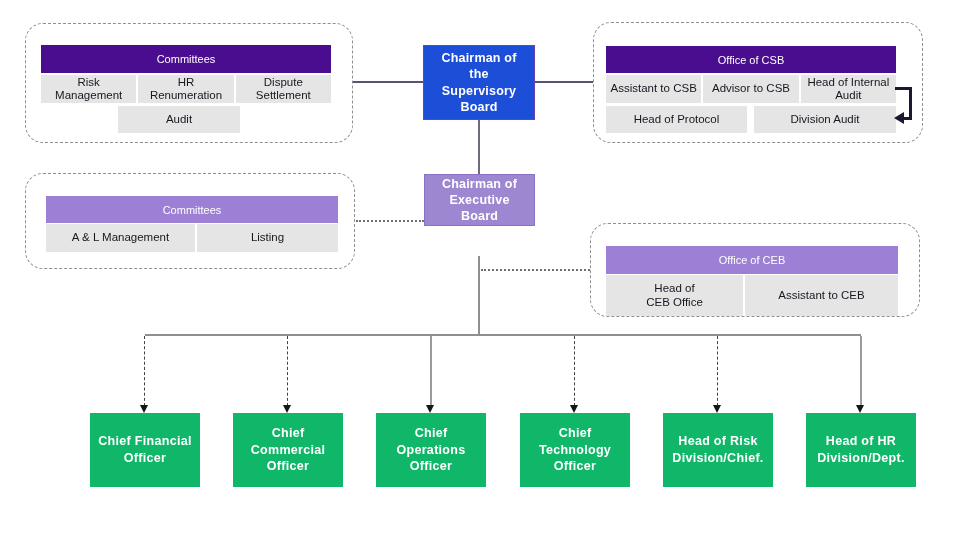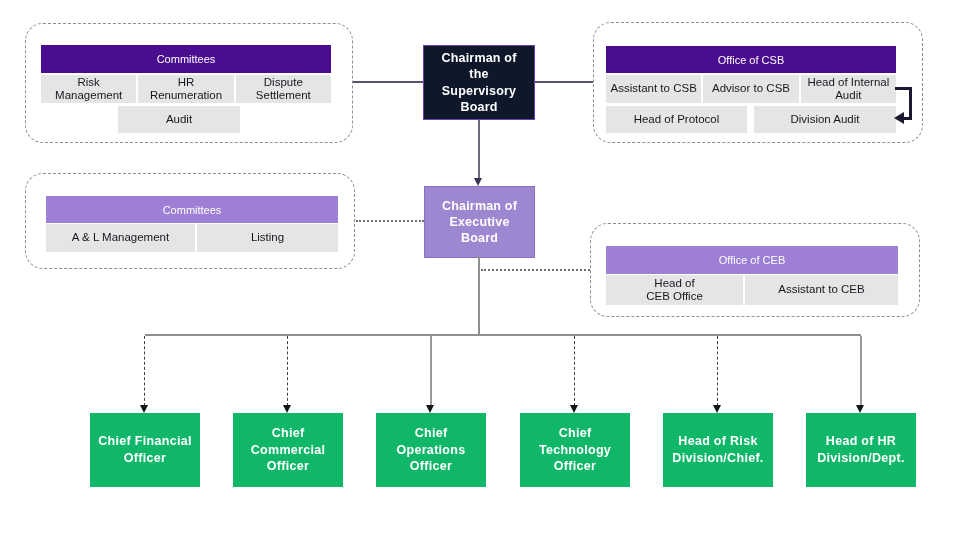--- a/index.html
+++ b/index.html
@@ -24,21 +24,21 @@
   }
   .cell.tight { padding: 0 6px; }
   .cell.snug  { padding: 0 1px; }
   .cell.fixed { flex: none; }
   .cell.abs   { position: absolute; }
   .pnode {
     position: absolute; display: flex; align-items: center; justify-content: center;
     text-align: center; color: #fff; font-weight: bold; font-size: 12.5px;
     line-height: 1.3; letter-spacing: 0.2px; padding: 0 13px;
   }
-  .pnode.sup  { background: #0f172a; border: 1px solid #6a41b2; }
+  .pnode.sup  { background: #1d4ed8; border: 1px solid #6a41b2; }
   .pnode.exec { background: #9c87d0; border: 1px solid #8a72c2; }
   .green {
     position: absolute; width: 110px; height: 74px; background: #10b769;
     color: #fff; font-weight: bold; font-size: 12.5px; letter-spacing: 0.3px;
     display: flex; align-items: center; justify-content: center;
     text-align: center; line-height: 1.35; padding: 0 8px;
   }
   .line { position: absolute; }
   .dotline { position: absolute; height: 0; border-top: 2px dotted #6f6f6f; }
   .drop-dashed { position: absolute; width: 0; border-left: 1.5px dashed #3f3f46; }
@@ -98,28 +98,28 @@
   <div class="arr-down purple" style="left:474px;top:178px"></div>
 
   <div class="dashed-group" style="left:25px;top:173px;width:330px;height:96px">
     <div class="hdr light" style="left:20px;top:22px;width:292px;height:27px">Committees</div>
     <div class="row" style="left:20px;top:50px;width:292px;height:28px">
       <div class="cell tight">A &amp; L Management</div>
       <div class="cell">Listing</div>
     </div>
   </div>
 
-  <div class="pnode exec" style="left:424px;top:186px;width:111px;height:72px">Chairman of Executive Board</div>
+  <div class="pnode exec" style="left:424px;top:174px;width:111px;height:52px">Chairman of Executive Board</div>
 
   <div class="dotline" style="left:356px;top:220px;width:68px"></div>
   <div class="dotline" style="left:481px;top:269px;width:109px"></div>
 
   <div class="dashed-group" style="left:590px;top:223px;width:330px;height:94px">
     <div class="hdr light" style="left:15px;top:22px;width:292px;height:28px">Office of CEB</div>
-    <div class="row" style="left:15px;top:51px;width:292px;height:30px">
+    <div class="row" style="left:15px;top:51px;width:292px;height:41px">
       <div class="cell fixed" style="width:137px">Head of
 CEB Office</div>
       <div class="cell fixed" style="width:153px">Assistant to CEB</div>
     </div>
   </div>
 
   <div class="line" style="left:478px;top:256px;width:2px;height:79px;background:#8f8f8f"></div>
   <div class="line" style="left:145px;top:334px;width:716px;height:2px;background:#8f8f8f"></div>
 
   <div class="drop-dashed" style="left:144px;top:336px;height:70px"></div>

